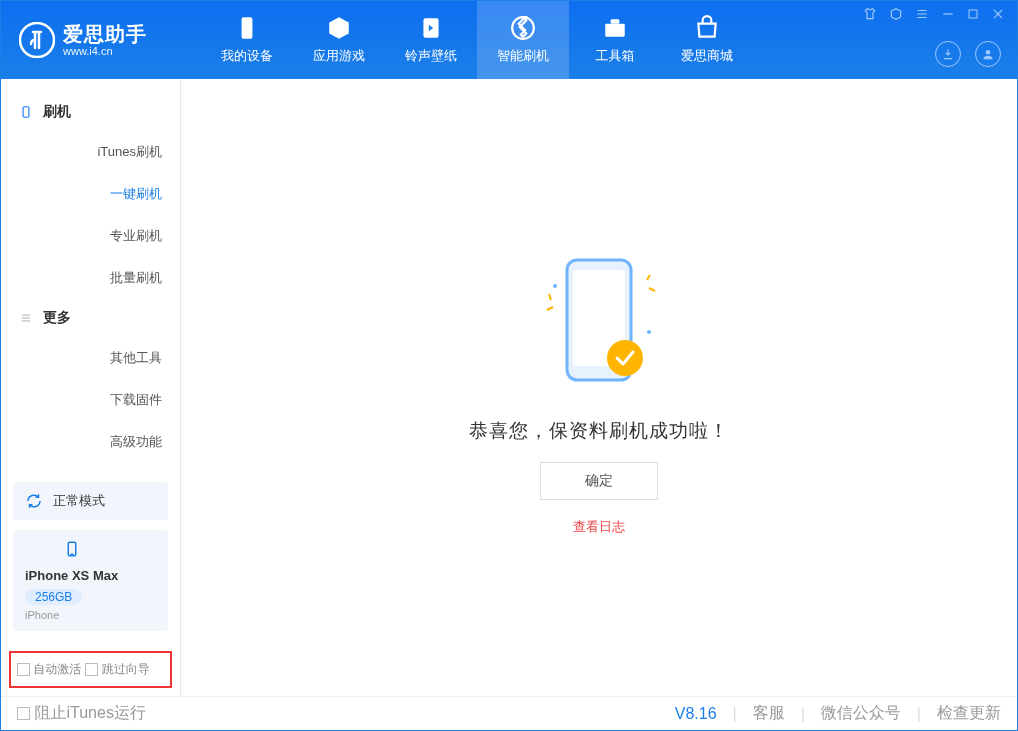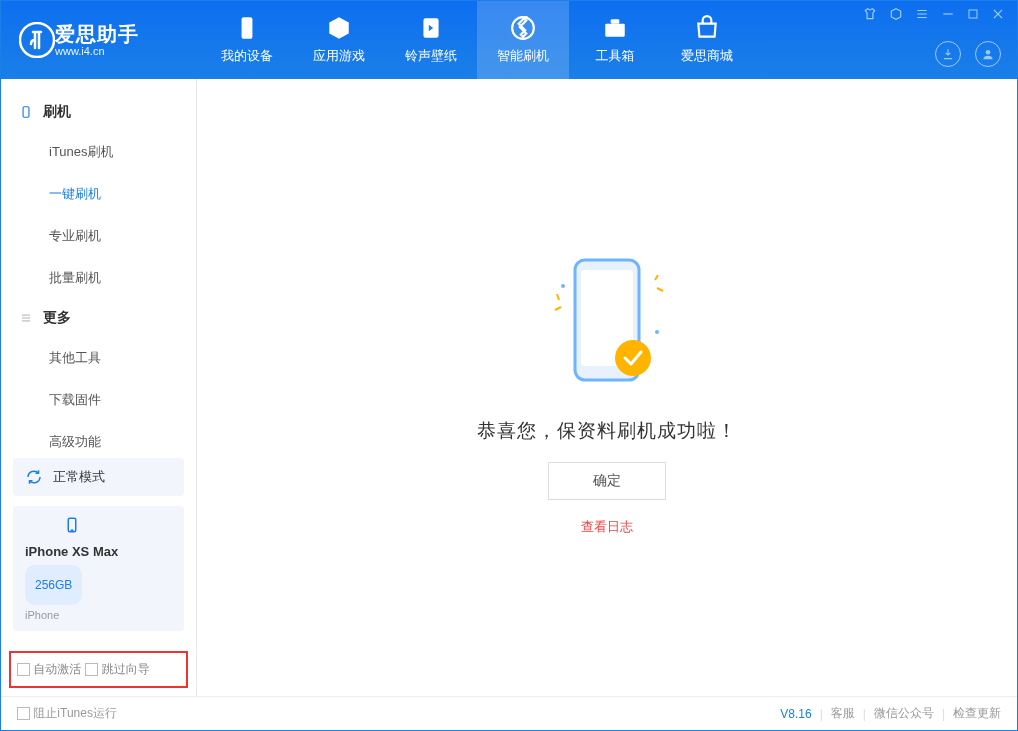--- a/index.html
+++ b/index.html
@@ -2,69 +2,69 @@
 <html><head>
 <meta charset="utf-8">
 <style>
 * { margin: 0; padding: 0; box-sizing: border-box; font-family: "Microsoft YaHei", Arial, sans-serif; }
 body { background: #fff; width: 1018px; height: 731px; overflow: hidden; border: 1px solid #1a7fe8; }
 
 
 .header { height: 78px; background: linear-gradient(to bottom, #0d6ff0, #1a7fe8); display: flex; align-items: center; color: #fff; position: relative; }
 .logo-block { display: flex; align-items: center; padding: 0 18px; width: 200px; }
 .logo-svg { width: 36px; height: 36px; }
-.logo-text { line-height: 1.1; }
+.logo-text { margin-left: 8px; line-height: 1.1; }
 .logo-text .name { font-size: 20px; font-weight: 600; letter-spacing: 1px; }
 .logo-text .url { font-size: 11px; opacity: .9; }
 
 .nav { display: flex; height: 100%; }
 .nav-item { width: 92px; height: 100%; display: flex; flex-direction: column; align-items: center; justify-content: center; cursor: pointer; font-size: 13px; gap: 6px; }
 .nav-item.active { background: rgba(255,255,255,.18); }
 .nav-item svg { width: 26px; height: 26px; fill: #fff; }
 
 .header-right { position: absolute; right: 12px; top: 0; height: 100%; display: flex; flex-direction: column; justify-content: space-between; align-items: flex-end; padding: 6px 0 12px; }
 .win-controls { display: flex; gap: 12px; color: #bcdcff; font-size: 12px; align-items: center; }
 .win-controls span, .win-controls svg { cursor: pointer; opacity: .85; }
 .account-icons { display: flex; gap: 14px; padding-right: 4px; }
 .account-icons .circ { width: 26px; height: 26px; border: 1.5px solid #9ec9ff; border-radius: 50%; display: flex; align-items: center; justify-content: center; cursor: pointer; }
 .account-icons .circ svg { fill: #9ec9ff; width: 14px; height: 14px; }
 
 
 .body { display: flex; height: calc(100% - 78px - 34px); }
 
 
-.sidebar { width: 196px; border-right: 1px solid #e8e8e8; display: flex; flex-direction: column; position: relative; }
+.sidebar { width: 180px; border-right: 1px solid #e8e8e8; display: flex; flex-direction: column; position: relative; text-align: right; }
 .side-scroll { flex: 1; overflow: auto; padding-top: 14px; }
 .side-section-title { display: flex; align-items: center; gap: 10px; padding: 10px 18px; font-size: 14px; color: #333; font-weight: 600; }
 .side-section-title svg { width: 14px; height: 14px; }
 .side-item { padding: 12px 18px 12px 48px; font-size: 13px; color: #555; cursor: pointer; }
 .side-item.active { color: #1a7fe8; }
 
 .device-boxes { padding: 0 12px 4px; }
 .device-card { background: #f2f6fc; border-radius: 4px; padding: 10px 12px; margin-bottom: 10px; display: flex; align-items: center; gap: 10px; font-size: 13px; color: #333; }
 .device-card.small { flex-direction: column; align-items: flex-start; gap: 4px; }
 .device-card .dev-icon { width: 18px; height: 18px; }
-.device-card .badge { display: inline-block; background: #e0edff; color: #1a7fe8; border-radius: 10px; padding: 13px 10px; font-size: 12px; margin-top: 2px; }
+.device-card .badge { display: inline-block; background: #e0edff; color: #1a7fe8; border-radius: 10px; padding: 1px 10px; font-size: 12px; margin-top: 2px; }
 .device-card .subtitle { font-size: 11px; color: #999; }
 .device-card .bold { font-weight: 600; }
 
 .sidebar-bottom { border: 2px solid #e33; margin: 6px 8px 8px; padding: 8px 6px; display: flex; align-items: center; gap: 4px; font-size: 12px; color: #888; }
 .chk { width: 13px; height: 13px; border: 1px solid #bbb; display: inline-block; vertical-align: middle; }
 
 
 .main { flex: 1; display: flex; flex-direction: column; align-items: center; justify-content: center; gap: 18px; }
 .phone-svg { width: 140px; height: 160px; }
 .success-msg { font-size: 19px; color: #333; letter-spacing: 1px; }
 .ok-btn { border: 1px solid #ddd; background: #fff; padding: 9px 44px; font-size: 14px; color: #555; cursor: pointer; }
 .log-link { font-size: 13px; color: #ef4444; cursor: pointer; }
 
 
-.footer { height: 34px; border-top: 1px solid #eee; display: flex; align-items: center; padding: 0 16px; font-size: 12px; color: #999; }
+.footer { height: 34px; border-top: 1px solid #eee; display: flex; align-items: center; padding: 0 16px; font-size: 16px; color: #999; }
 .footer .left { display: flex; align-items: center; gap: 6px; }
-.footer .right { margin-left: auto; display: flex; align-items: center; gap: 8px; }
+.footer .right { margin-left: auto; display: flex; align-items: center; gap: 16px; }
 .footer .sep { color: #ddd; }
 .footer .version { color: #1a7fe8; }
 .footer a { color: #999; cursor: pointer; }
 </style>
 </head>
 <body>
 
 <div class="header">
   <div class="logo-block">
     <svg class="logo-svg" viewBox="0 0 36 36">

